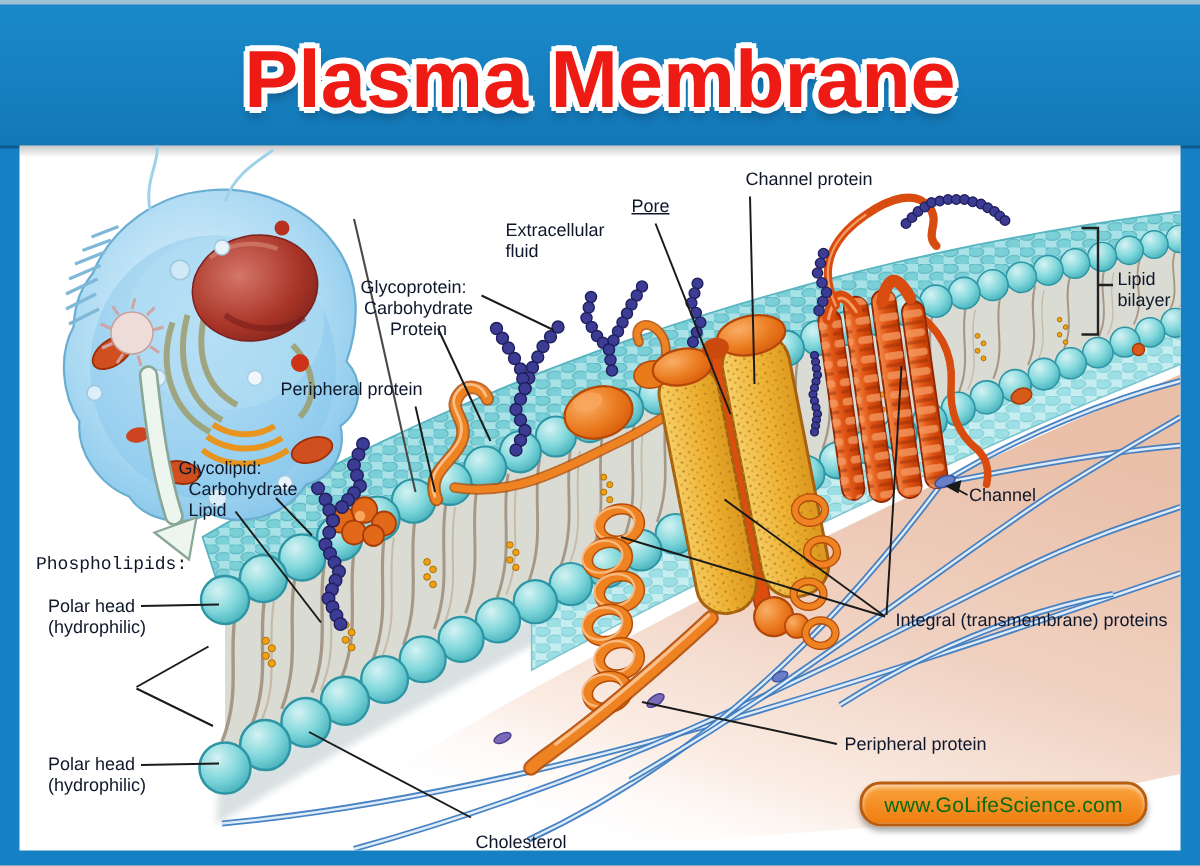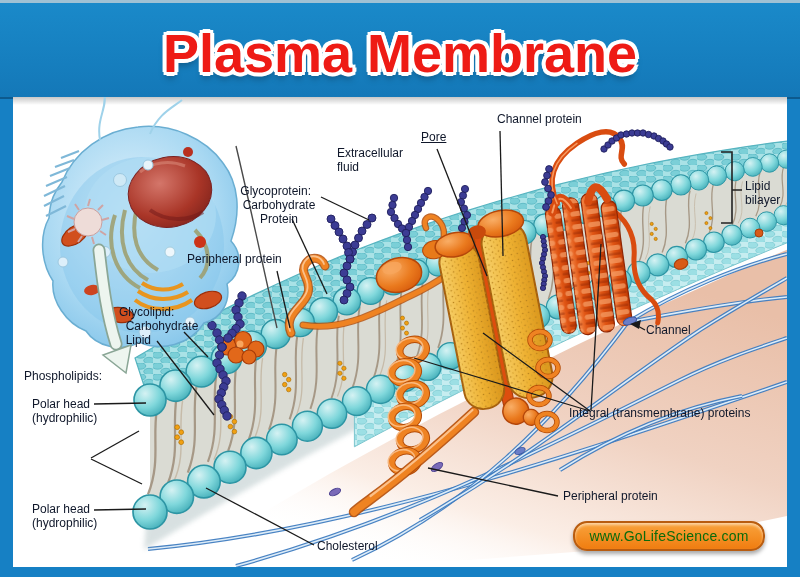--- a/index.html
+++ b/index.html
@@ -560,26 +560,26 @@
 fluid</div>
   <div class="lbl" style="left:421px;top:130px;text-decoration:underline;">Pore</div>
   <div class="lbl" style="left:497px;top:112px;">Channel protein</div>
   <div class="lbl" style="left:236px;top:184px;text-align:center;">Glycoprotein:
   Carbohydrate
   Protein</div>
   <div class="lbl" style="left:187px;top:252px;">Peripheral protein</div>
   <div class="lbl" style="left:119px;top:305px;">Glycolipid:
   Carbohydrate
   Lipid</div>
-  <div class="lbl" style="left:24px;top:369px;">Phospholipids:</div>
+  <div class="lbl" style="left:24px;top:369px;font-family:Liberation Mono, monospace;">Phospholipids:</div>
   <div class="lbl" style="left:32px;top:397px;">Polar head
 (hydrophilic)</div>
   <div class="lbl" style="left:32px;top:502px;">Polar head
 (hydrophilic)</div>
-  <div class="lbl" style="left:317px;top:539px;">Cholesterol</div>
+  <div class="lbl" style="left:317px;top:554px;">Cholesterol</div>
   <div class="lbl" style="left:646px;top:323px;">Channel</div>
-  <div class="lbl" style="left:569px;top:406px;">Integral (transmembrane) proteins</div>
+  <div class="lbl" style="left:597px;top:406px;">Integral (transmembrane) proteins</div>
   <div class="lbl" style="left:563px;top:489px;">Peripheral protein</div>
   <div class="lbl" style="left:745px;top:179px;">Lipid
 bilayer</div>
 
   <div class="badge">www.GoLifeScience.com</div>
 </div>
 
 </body></html>

